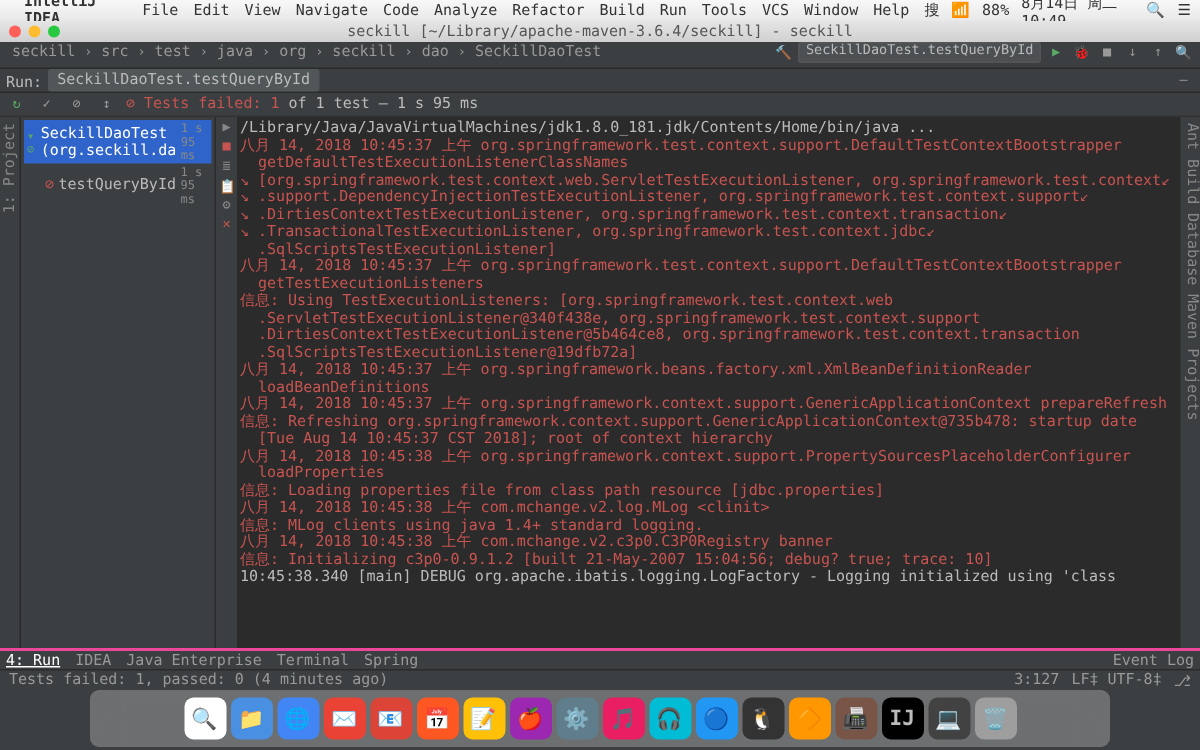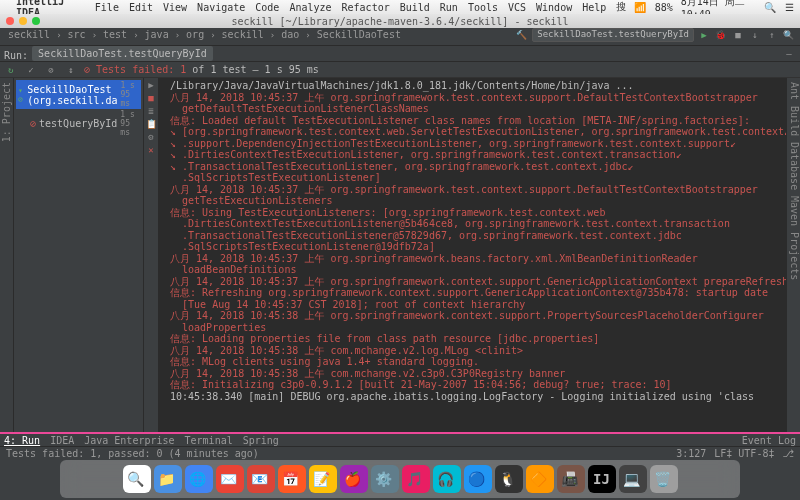--- a/index.html
+++ b/index.html
@@ -24,21 +24,21 @@
 .main{flex:1;display:flex;overflow:hidden}
 .sidebar-l{width:14px;background:#3c3f41;border-right:1px solid #2b2b2b;display:flex;flex-direction:column;align-items:center;gap:8px;padding-top:4px;font-size:8px;color:#888}
 .sidebar-l div{writing-mode:vertical-rl;transform:rotate(180deg)}
 .tree{width:130px;background:#3c3f41;border-right:1px solid #2b2b2b;padding:2px;font-size:9px;color:#bbb}
 .tree-row{display:flex;align-items:center;gap:3px;padding:1px 2px}
 .tree-row.sel{background:#2f65ca;color:#fff}
 .pass{color:#59a869;font-size:8px}
 .tree-time{margin-left:auto;color:#888;font-size:8px}
 .gutter{width:14px;background:#3c3f41;display:flex;flex-direction:column;align-items:center;gap:3px;padding-top:2px}
 .gutter span{width:10px;height:10px;display:inline-block;font-size:9px;text-align:center;color:#888}
-.console{flex:1;background:#2b2b2b;padding:2px 12px;overflow:hidden;line-height:1.15;font-size:8.2px}
+.console{flex:1;background:#2b2b2b;padding:2px 2px;overflow:hidden;line-height:1.15;font-size:8.2px}
 .console .l{white-space:pre;color:#888}
 .console .red-t{color:#c75450}
 .console .yel{color:#bbb}
 .sidebar-r{width:14px;background:#3c3f41;border-left:1px solid #2b2b2b;display:flex;flex-direction:column;gap:6px;padding-top:4px;font-size:8px;color:#888}
 .sidebar-r div{writing-mode:vertical-rl}
 .bottom-tabs{height:14px;background:#3c3f41;border-top:2px solid #ec4899;display:flex;align-items:center;padding:0 4px;gap:10px;font-size:9px;color:#999}
 .bottom-tabs .sel{color:#fff;text-decoration:underline}
 .status-bar{height:14px;background:#3c3f41;border-top:1px solid #2b2b2b;display:flex;align-items:center;padding:0 6px;font-size:9px;color:#999}
 .status-bar .right{margin-left:auto;display:flex;gap:8px}
 .dock{height:38px;background:rgba(255,255,255,0.25);backdrop-filter:blur(10px);margin:0 60px 2px;border-radius:6px;display:flex;align-items:center;justify-content:center;gap:3px;padding:0 6px}
@@ -143,31 +143,30 @@
     <span style="color:#c75450">■</span>
     <span>≣</span>
     <span>📋</span>
     <span>⚙</span>
     <span style="color:#c75450">✕</span>
   </div>
   <div class="console" id="console">
       <div class="l yel">/Library/Java/JavaVirtualMachines/jdk1.8.0_181.jdk/Contents/Home/bin/java ...</div>
       <div class="l red-t">八月 14, 2018 10:45:37 上午 org.springframework.test.context.support.DefaultTestContextBootstrapper</div>
       <div class="l red-t">  getDefaultTestExecutionListenerClassNames</div>
-      <div class="l red-t">信息: Loaded default TestExecutionListener class names from location [META-INF/spring.factories]:</div>
       <div class="l red-t">↘ [org.springframework.test.context.web.ServletTestExecutionListener, org.springframework.test.context↙</div>
       <div class="l red-t">↘ .support.DependencyInjectionTestExecutionListener, org.springframework.test.context.support↙</div>
       <div class="l red-t">↘ .DirtiesContextTestExecutionListener, org.springframework.test.context.transaction↙</div>
       <div class="l red-t">↘ .TransactionalTestExecutionListener, org.springframework.test.context.jdbc↙</div>
       <div class="l red-t">  .SqlScriptsTestExecutionListener]</div>
       <div class="l red-t">八月 14, 2018 10:45:37 上午 org.springframework.test.context.support.DefaultTestContextBootstrapper</div>
       <div class="l red-t">  getTestExecutionListeners</div>
       <div class="l red-t">信息: Using TestExecutionListeners: [org.springframework.test.context.web</div>
+      <div class="l red-t">  .ServletTestExecutionListener@340f438e, org.springframework.test.context.support</div>
       <div class="l red-t">  .DirtiesContextTestExecutionListener@5b464ce8, org.springframework.test.context.transaction</div>
-      <div class="l red-t">  .TransactionalTestExecutionListener@57829d67, org.springframework.test.context.jdbc</div>
       <div class="l red-t">  .SqlScriptsTestExecutionListener@19dfb72a]</div>
       <div class="l red-t">八月 14, 2018 10:45:37 上午 org.springframework.beans.factory.xml.XmlBeanDefinitionReader</div>
       <div class="l red-t">  loadBeanDefinitions</div>
       <div class="l red-t">八月 14, 2018 10:45:37 上午 org.springframework.context.support.GenericApplicationContext prepareRefresh</div>
       <div class="l red-t">信息: Refreshing org.springframework.context.support.GenericApplicationContext@735b478: startup date</div>
       <div class="l red-t">  [Tue Aug 14 10:45:37 CST 2018]; root of context hierarchy</div>
       <div class="l red-t">八月 14, 2018 10:45:38 上午 org.springframework.context.support.PropertySourcesPlaceholderConfigurer</div>
       <div class="l red-t">  loadProperties</div>
       <div class="l red-t">信息: Loading properties file from class path resource [jdbc.properties]</div>
       <div class="l red-t">八月 14, 2018 10:45:38 上午 com.mchange.v2.log.MLog &lt;clinit&gt;</div>

